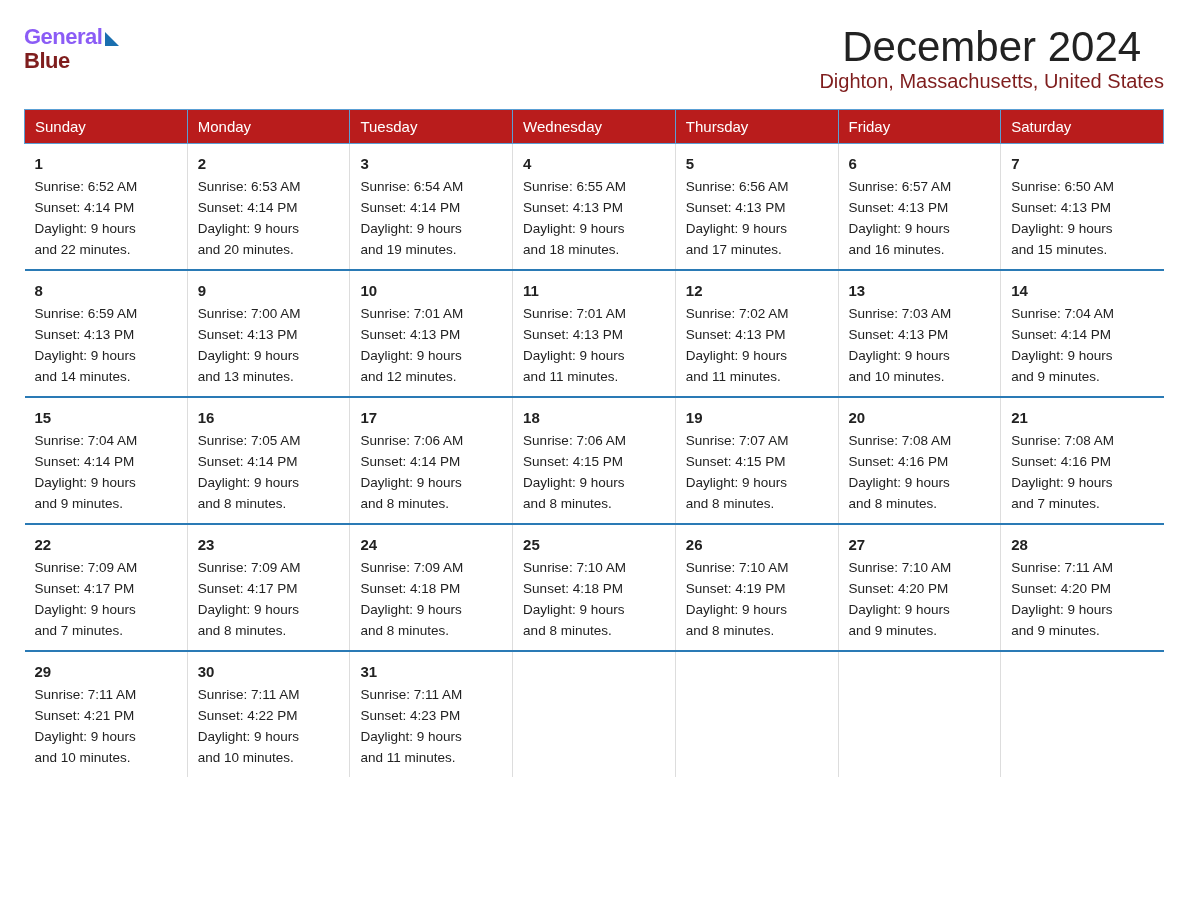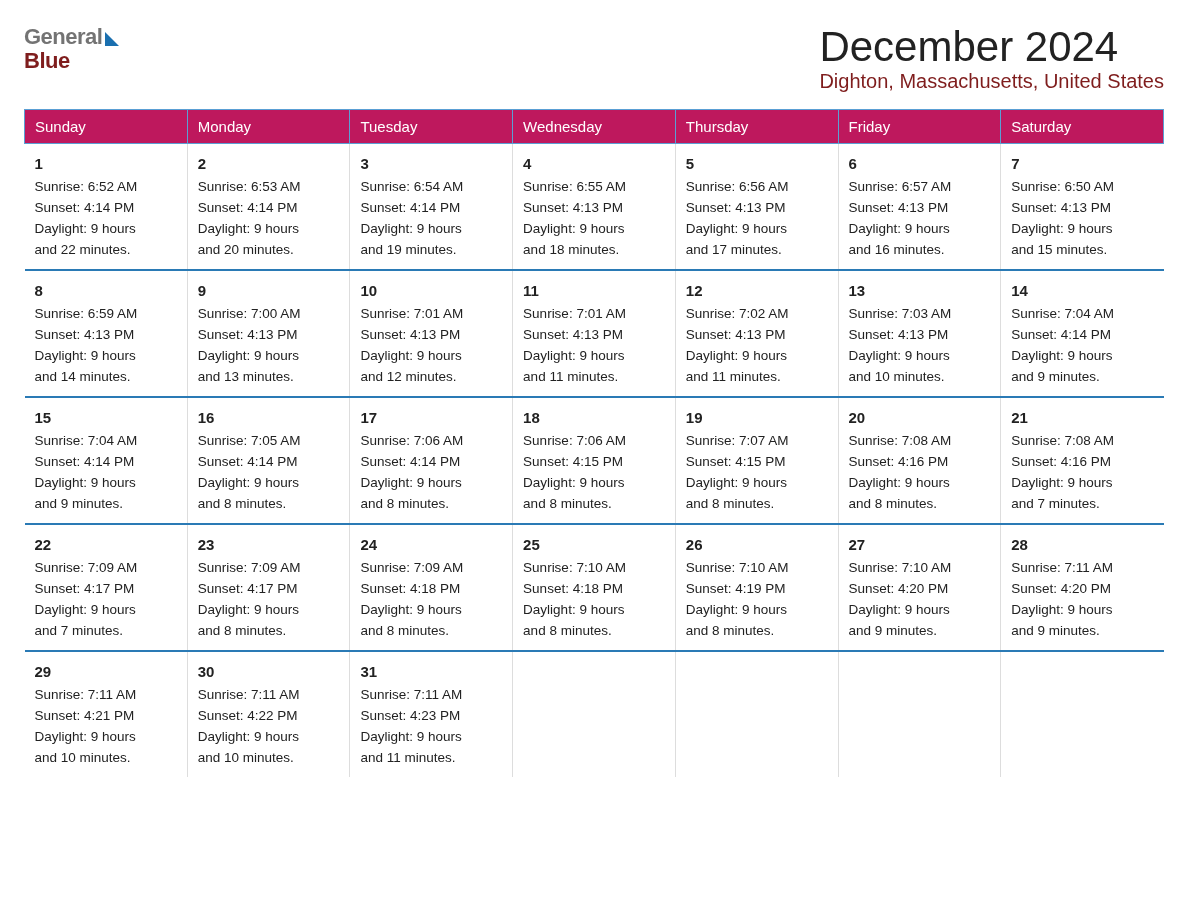--- a/index.html
+++ b/index.html
@@ -10,40 +10,40 @@
       width: 1188px;
       min-height: 918px;
     }
     .header-area {
       display: flex;
       justify-content: space-between;
       align-items: flex-start;
       margin-bottom: 16px;
     }
     .title-block {
-      text-align: left;
+      text-align: center;
     }
     .title-block h1 {
       font-size: 42px;
       font-weight: normal;
       color: #222;
       line-height: 1.1;
     }
     .title-block h2 {
       font-size: 20px;
       font-weight: normal;
       color: #7f1d1d;
     }
     table {
       width: 100%;
       border-collapse: collapse;
       table-layout: fixed;
     }
     thead tr {
-      background-color: #be185d;
+      background-color: #b91c1c;
     }
     thead th {
       color: #fff;
       font-size: 15px;
       font-weight: normal;
       padding: 8px 10px;
       text-align: left;
       border: 1px solid #5a9fd4;
     }
     tbody tr {
@@ -78,21 +78,21 @@
       display: flex;
       flex-direction: column;
     }
     .logo-row1 {
       display: flex;
       align-items: center;
     }
     .logo-general {
       font-size: 22px;
       font-weight: bold;
-      color: #737373;
+      color: #8b5cf6;
       letter-spacing: -0.5px;
       text-align: right;
     }
     .logo-arrow {
       display: inline-block;
       width: 0;
       height: 0;
       border-style: solid;
       border-width: 14px 0 0 14px;
       border-color: transparent transparent transparent #1a6faf;

